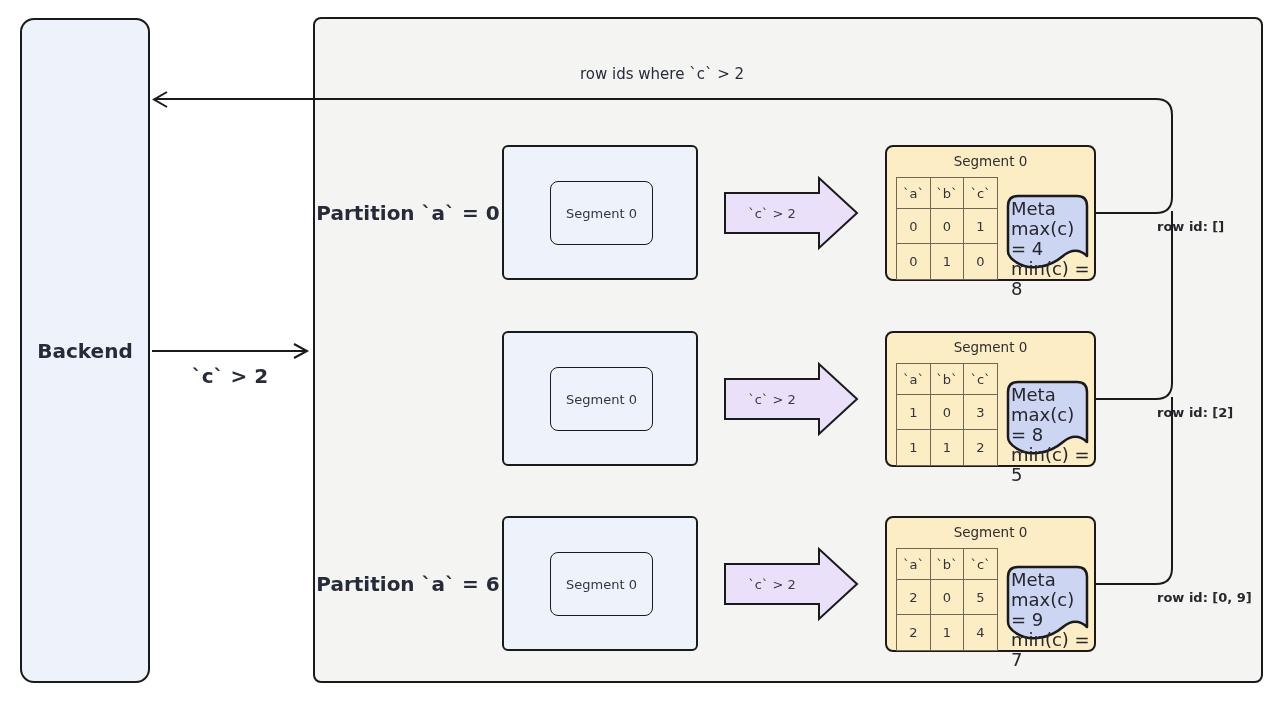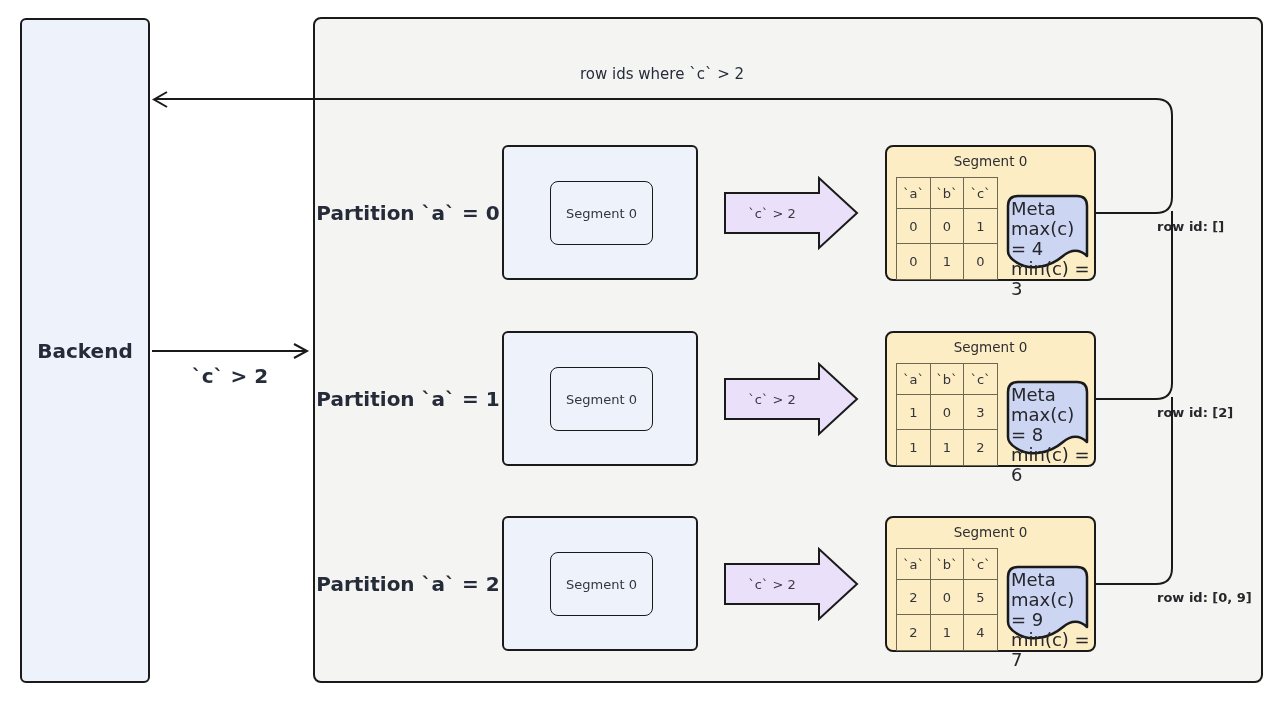--- a/index.html
+++ b/index.html
@@ -2,21 +2,21 @@
 <html><head>
 <meta charset="utf-8">
 <style>
   * { margin:0; padding:0; box-sizing:border-box; }
   html,body { width:1280px; height:704px; background:#ffffff; overflow:hidden;
               font-family:"DejaVu Sans","Liberation Sans",sans-serif; }
   #stage { position:relative; width:1280px; height:704px; background:#ffffff; }
 
   
   .backend-box { position:absolute; left:20px; top:18px; width:130px; height:665px;
-                 background:#edf2fb; border:2px solid #1a1a1a; border-radius:6px; z-index:1; }
+                 background:#edf2fb; border:2px solid #1a1a1a; border-radius:14px; z-index:1; }
   .backend-label { position:absolute; left:0; right:0; top:50%; transform:translateY(-50%);
                    text-align:center; font-weight:bold; font-size:20px; color:#252b38; }
   .container-box { position:absolute; left:313px; top:17px; width:950px; height:666px;
                    background:#f4f4f2; border:2px solid #1a1a1a; border-radius:8px; z-index:1; }
 
   
   .return-label { position:absolute; left:662px; top:65px; transform:translateX(-50%);
                   font-weight:normal; font-size:15px; color:#262c3a; white-space:nowrap; z-index:6; }
   .query-label  { position:absolute; left:230px; top:364px; transform:translateX(-50%);
                   font-weight:bold; font-size:20px; color:#262c3a; white-space:nowrap; z-index:6; }
@@ -114,28 +114,27 @@
         <div class="cell last-row">0</div>
         <div class="cell last-row">1</div>
         <div class="cell last-col last-row">0</div>
       </div>
       <svg class="meta-svg" viewBox="0 0 86 82">
         <path d="M 13,2 H 72 Q 82,2 82,12 V 62 C 75,55 66,55 58,62 C 44,74 24,77 11,68 Q 3,63 3,57 V 12 Q 3,2 13,2 Z"></path>
       </svg>
       <div class="meta-text">
         <div>Meta</div>
         <div>max(c) = 4</div>
-        <div>min(c) = 3</div>
+        <div>min(c) = 8</div>
       </div>
     </div>
     <div class="row-id">row id: []</div>
   </div>
 
   <div class="prow prow-1">
-    <div class="p-label">Partition `a` = 1</div>
     <div class="p-box">
       <div class="seg-box">Segment 0</div>
     </div>
     <svg class="filter-svg" viewBox="0 0 136 76">
       <polygon points="1,18 95,18 95,3 133,38 95,73 95,58 1,58"></polygon>
     </svg>
     <div class="filter-label">`c` &gt; 2</div>
     <div class="res-box">
       <div class="res-title">Segment 0</div>
       <div class="res-table">
@@ -148,28 +147,28 @@
         <div class="cell last-row">1</div>
         <div class="cell last-row">1</div>
         <div class="cell last-col last-row">2</div>
       </div>
       <svg class="meta-svg" viewBox="0 0 86 82">
         <path d="M 13,2 H 72 Q 82,2 82,12 V 62 C 75,55 66,55 58,62 C 44,74 24,77 11,68 Q 3,63 3,57 V 12 Q 3,2 13,2 Z"></path>
       </svg>
       <div class="meta-text">
         <div>Meta</div>
         <div>max(c) = 8</div>
-        <div>min(c) = 6</div>
+        <div>min(c) = 5</div>
       </div>
     </div>
     <div class="row-id">row id: [2]</div>
   </div>
 
   <div class="prow prow-2">
-    <div class="p-label">Partition `a` = 2</div>
+    <div class="p-label">Partition `a` = 6</div>
     <div class="p-box">
       <div class="seg-box">Segment 0</div>
     </div>
     <svg class="filter-svg" viewBox="0 0 136 76">
       <polygon points="1,18 95,18 95,3 133,38 95,73 95,58 1,58"></polygon>
     </svg>
     <div class="filter-label">`c` &gt; 2</div>
     <div class="res-box">
       <div class="res-title">Segment 0</div>
       <div class="res-table">

